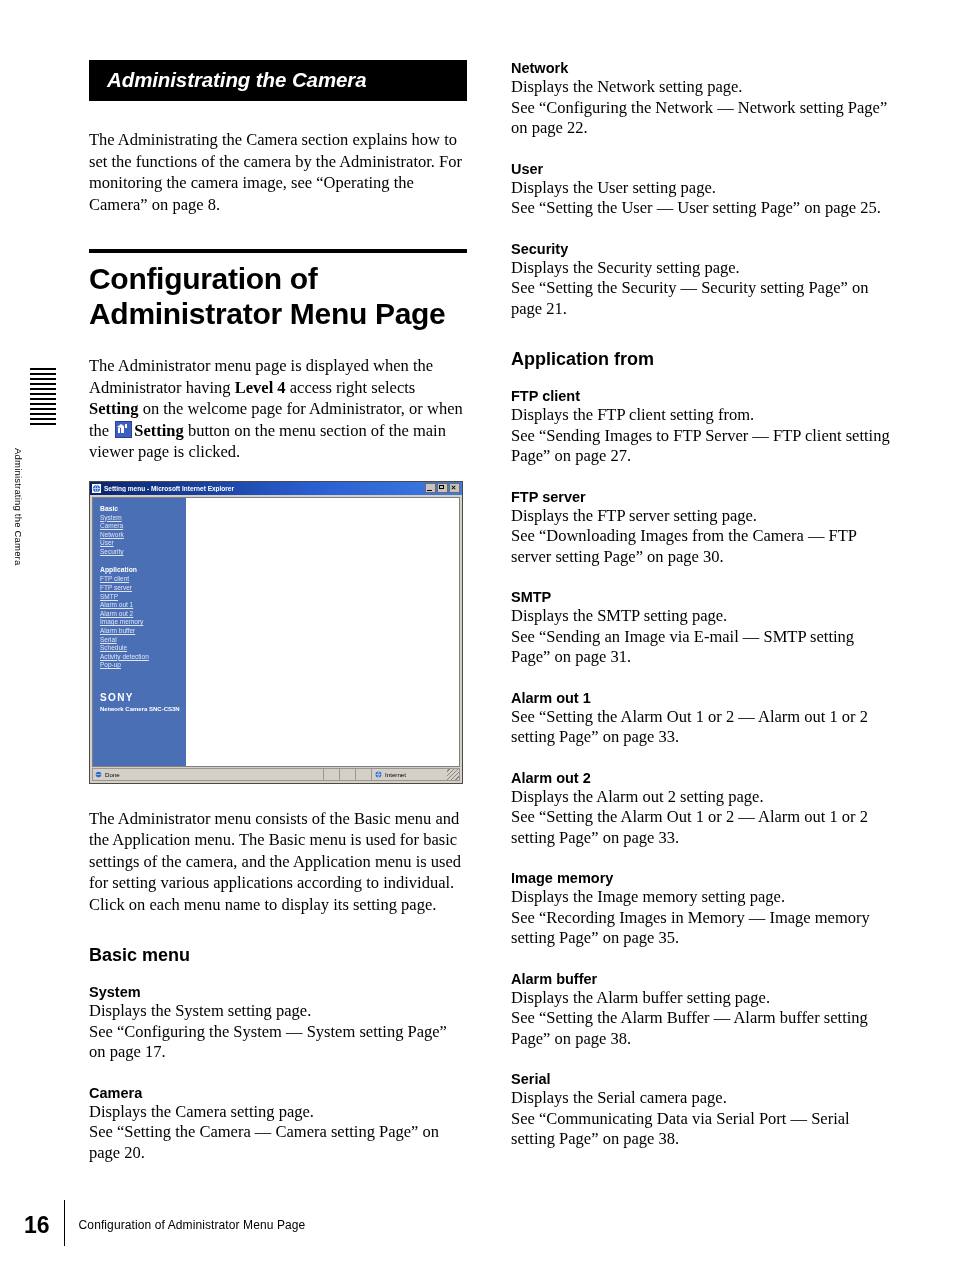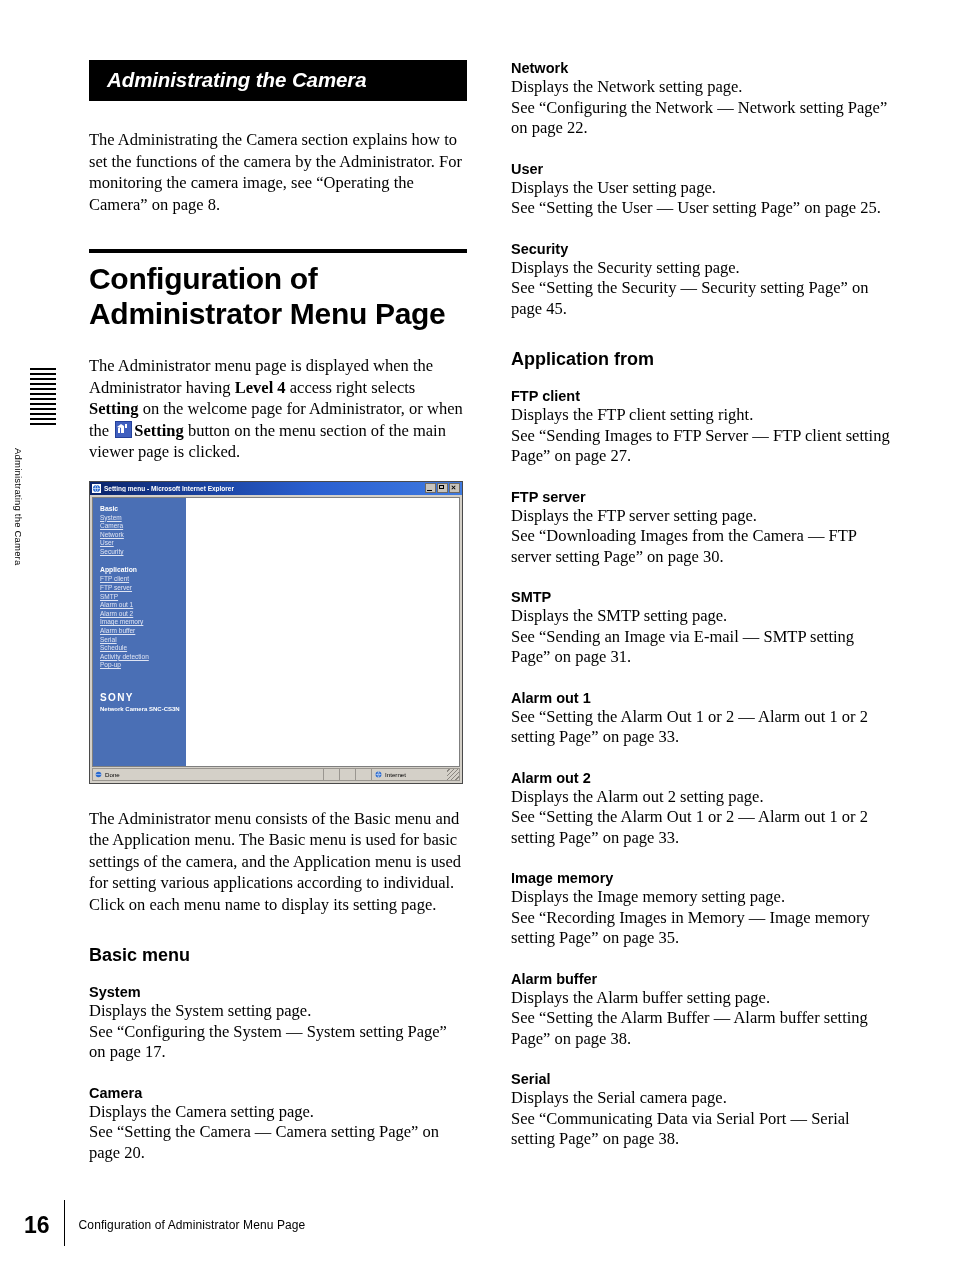--- a/index.html
+++ b/index.html
@@ -418,26 +418,26 @@
   <h3 class="sub-head first" style="margin-top:0">Network</h3>
   <div class="desc">Displays the Network setting page.</div>
   <div class="desc">See “Configuring the Network — Network setting Page” on page 22.</div>
 
   <h3 class="sub-head">User</h3>
   <div class="desc">Displays the User setting page.</div>
   <div class="desc">See “Setting the User — User setting Page” on page 25.</div>
 
   <h3 class="sub-head">Security</h3>
   <div class="desc">Displays the Security setting page.</div>
-  <div class="desc">See “Setting the Security — Security setting Page” on page 45.</div>
+  <div class="desc">See “Setting the Security — Security setting Page” on page 21.</div>
 
   <h2 class="sec-head">Application from</h2>
 
   <h3 class="sub-head first">FTP client</h3>
-  <div class="desc">Displays the FTP client setting right.</div>
+  <div class="desc">Displays the FTP client setting from.</div>
   <div class="desc">See “Sending Images to FTP Server — FTP client setting Page” on page 27.</div>
 
   <h3 class="sub-head">FTP server</h3>
   <div class="desc">Displays the FTP server setting page.</div>
   <div class="desc">See “Downloading Images from the Camera — FTP server setting Page” on page 30.</div>
 
   <h3 class="sub-head">SMTP</h3>
   <div class="desc">Displays the SMTP setting page.</div>
   <div class="desc">See “Sending an Image via E-mail — SMTP setting Page” on page 31.</div>
 

